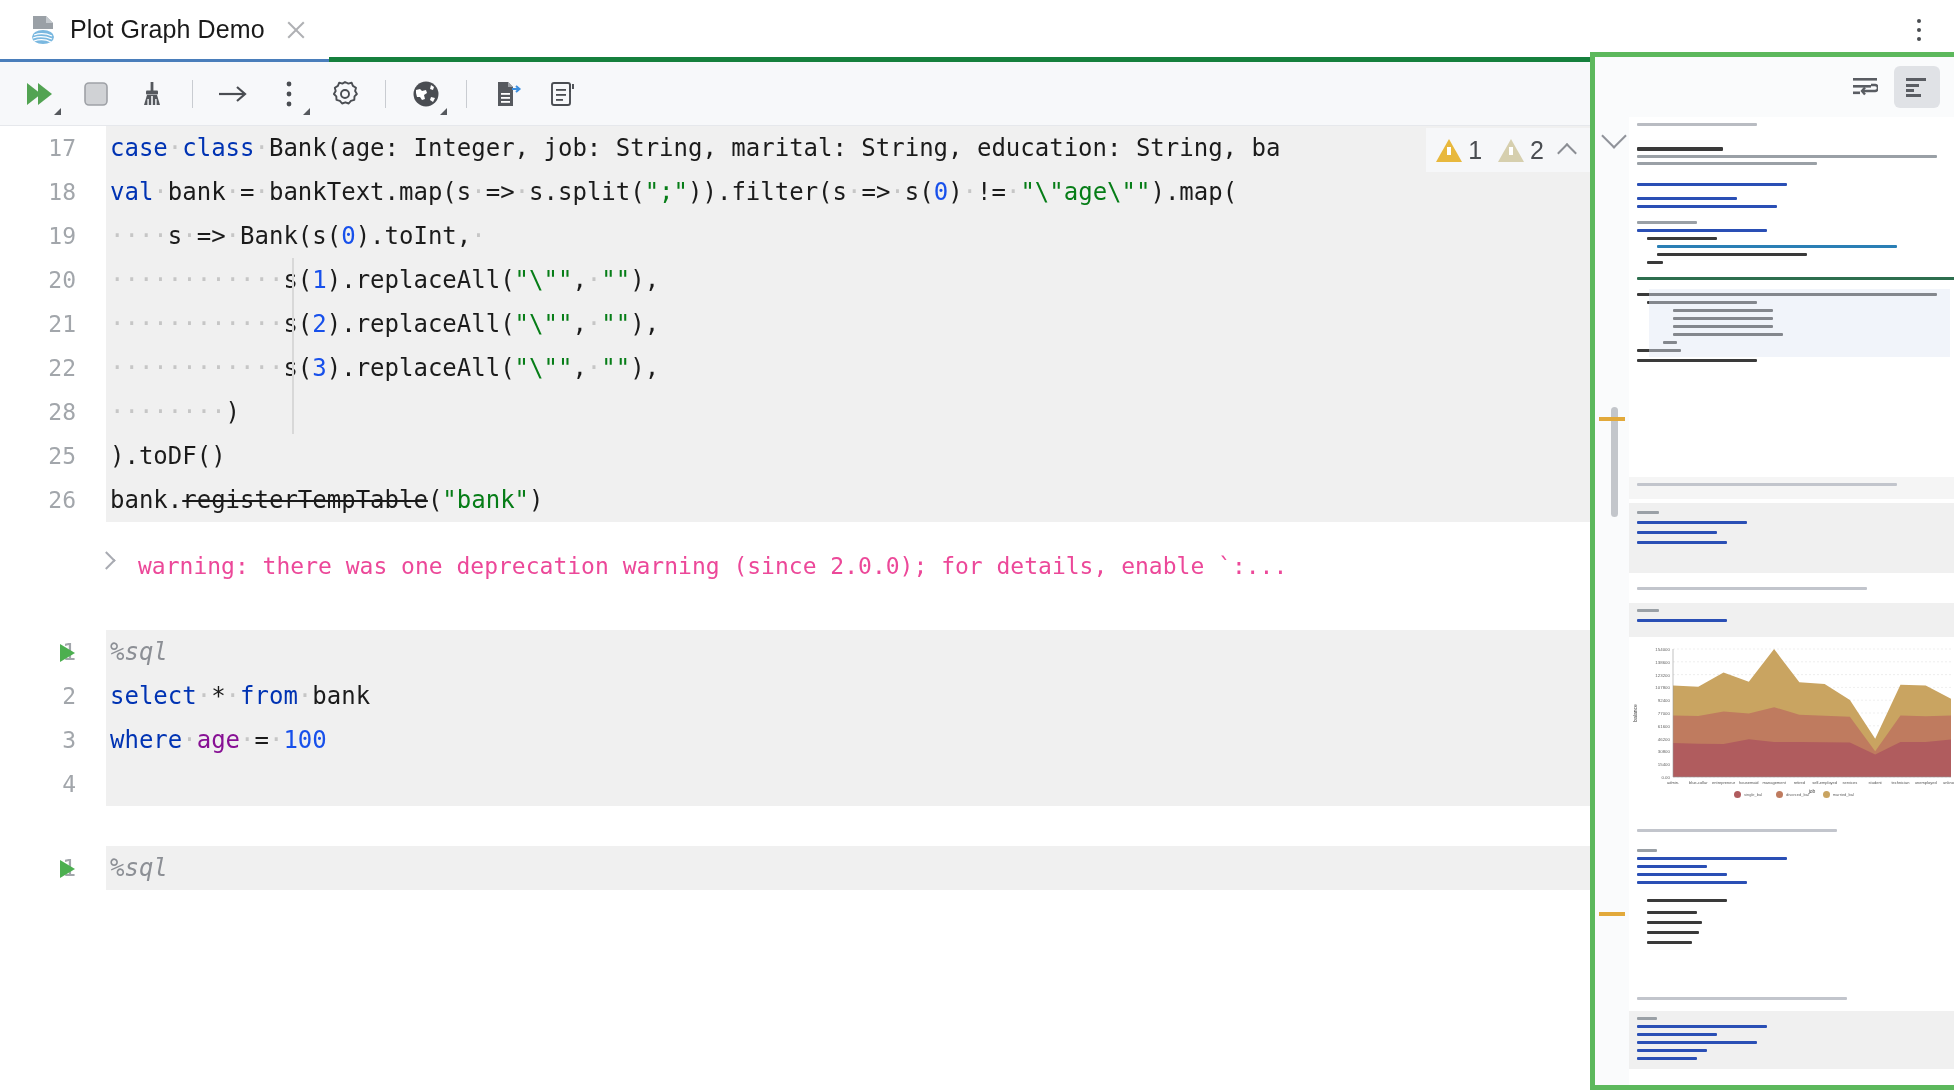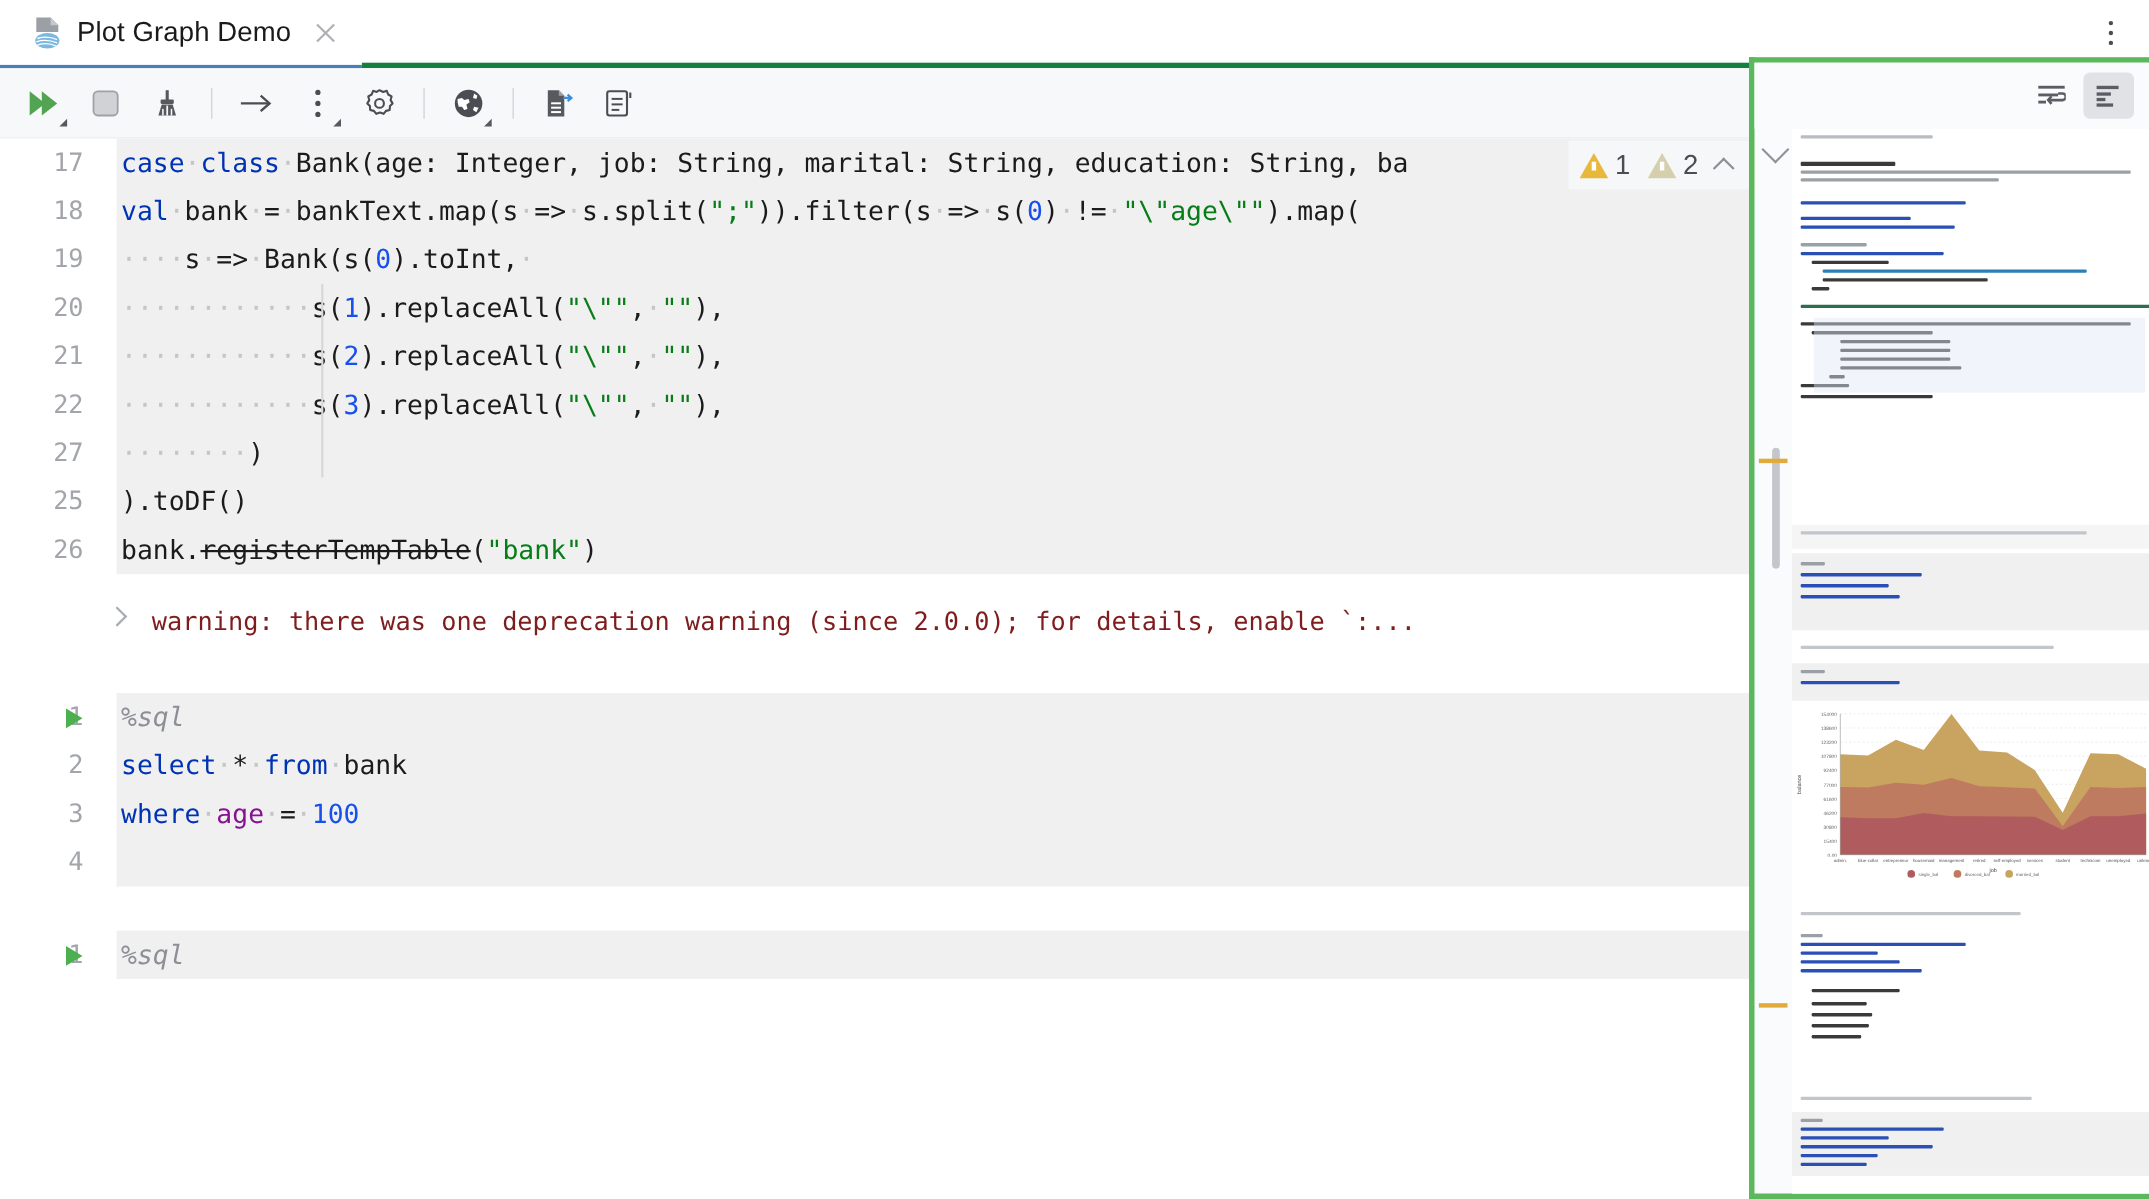--- a/index.html
+++ b/index.html
@@ -107,21 +107,21 @@
   .outrow {
     position: relative; height: 64px; display: flex; align-items: center;
     padding-left: 106px; background: #ffffff;
   }
   .chev {
     position: absolute; left: 100px; top: 20px; width: 13px; height: 13px;
     border-right: 2px solid #a8abb2; border-top: 2px solid #a8abb2;
     transform: rotate(45deg);
   }
   .outtext {
-    font-family: "DejaVu Sans Mono", monospace; font-size: 23px; color: #7f1d1d;
+    font-family: "DejaVu Sans Mono", monospace; font-size: 23px; color: #ec4899;
     white-space: pre; padding-left: 32px;
   }
   .spacer { background: #ffffff; }
 
   
   .warnbox {
     position: absolute; right: 0; top: 0; height: 44px;
     display: flex; align-items: center; gap: 4px;
     background: #f6f7f9; padding: 0 16px 0 10px; z-index: 6;
   }
@@ -298,21 +298,21 @@
 <div class="editor">
   <div class="gutter-bg"></div>
   <div id="editor-content">
         <div class="cell cell-code">
           <div class="line"><span class="ln">17</span><span class="ltext"><span class="kw">case</span><span class="ws">·</span><span class="kw">class</span><span class="ws">·</span><span class="ident">Bank(age: Integer, job: String, marital: String, education: String, ba</span></span></div>
           <div class="line"><span class="ln">18</span><span class="ltext"><span class="kw">val</span><span class="ws">·</span><span class="ident">bank</span><span class="ws">·</span><span class="ident">=</span><span class="ws">·</span><span class="ident">bankText.map(s</span><span class="ws">·</span><span class="ident">=&gt;</span><span class="ws">·</span><span class="ident">s.split(</span><span class="str">";"</span><span class="ident">)).filter(s</span><span class="ws">·</span><span class="ident">=&gt;</span><span class="ws">·</span><span class="ident">s(</span><span class="num">0</span><span class="ident">)</span><span class="ws">·</span><span class="ident">!=</span><span class="ws">·</span><span class="str">"\"age\""</span><span class="ident">).map(</span></span></div>
           <div class="line"><span class="ln">19</span><span class="ltext"><span class="ws">····</span><span class="ident">s</span><span class="ws">·</span><span class="ident">=&gt;</span><span class="ws">·</span><span class="ident">Bank(s(</span><span class="num">0</span><span class="ident">).toInt,</span><span class="ws">·</span></span></div>
           <div class="line"><span class="ln">20</span><span class="ltext"><span class="ws">············</span><span class="ident">s(</span><span class="num">1</span><span class="ident">).replaceAll(</span><span class="str">"\""</span><span class="ident">,</span><span class="ws">·</span><span class="str">""</span><span class="ident">),</span></span></div>
           <div class="line"><span class="ln">21</span><span class="ltext"><span class="ws">············</span><span class="ident">s(</span><span class="num">2</span><span class="ident">).replaceAll(</span><span class="str">"\""</span><span class="ident">,</span><span class="ws">·</span><span class="str">""</span><span class="ident">),</span></span></div>
           <div class="line"><span class="ln">22</span><span class="ltext"><span class="ws">············</span><span class="ident">s(</span><span class="num">3</span><span class="ident">).replaceAll(</span><span class="str">"\""</span><span class="ident">,</span><span class="ws">·</span><span class="str">""</span><span class="ident">),</span></span></div>
-          <div class="line"><span class="ln">27</span><span class="ltext"><span class="ws">········</span><span class="ident">)</span></span></div>
+          <div class="line"><span class="ln">28</span><span class="ltext"><span class="ws">········</span><span class="ident">)</span></span></div>
           <div class="line"><span class="ln">25</span><span class="ltext"><span class="ident">).toDF()</span></span></div>
           <div class="line"><span class="ln">26</span><span class="ltext"><span class="ident">bank.</span><span class="strike">registerTempTable</span><span class="ident">(</span><span class="str">"bank"</span><span class="ident">)</span></span></div>
           <div class="outline-line" style="top: 132px; height: 176px;"></div>
         </div>
         <div class="spacer" style="height: 12px;"></div>
         <div class="outrow">
           <span class="chev"></span>
           <span class="outtext">warning: there was one deprecation warning (since 2.0.0); for details, enable `:...</span>
         </div>
         <div class="spacer" style="height: 32px;"></div>

